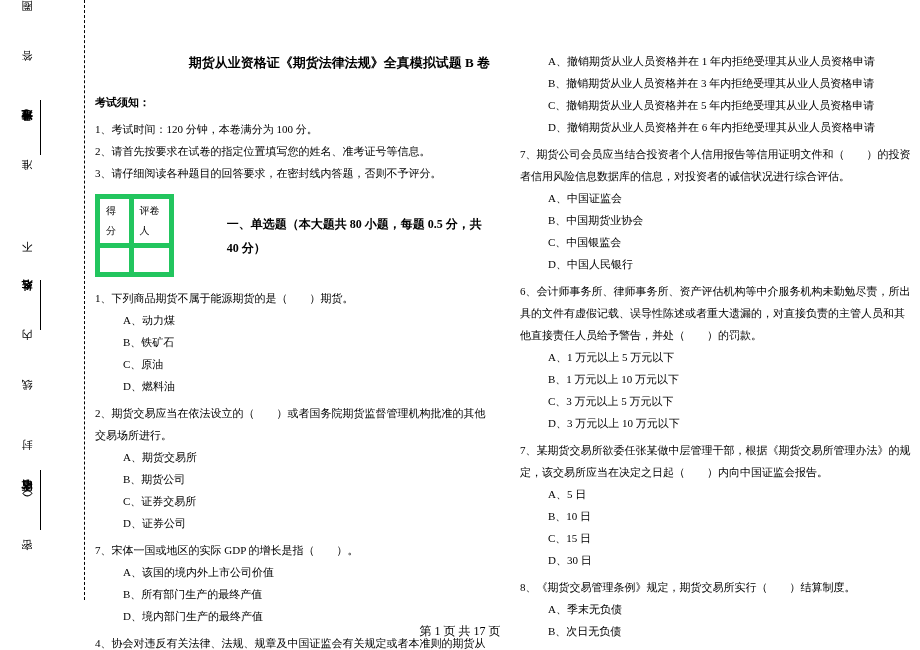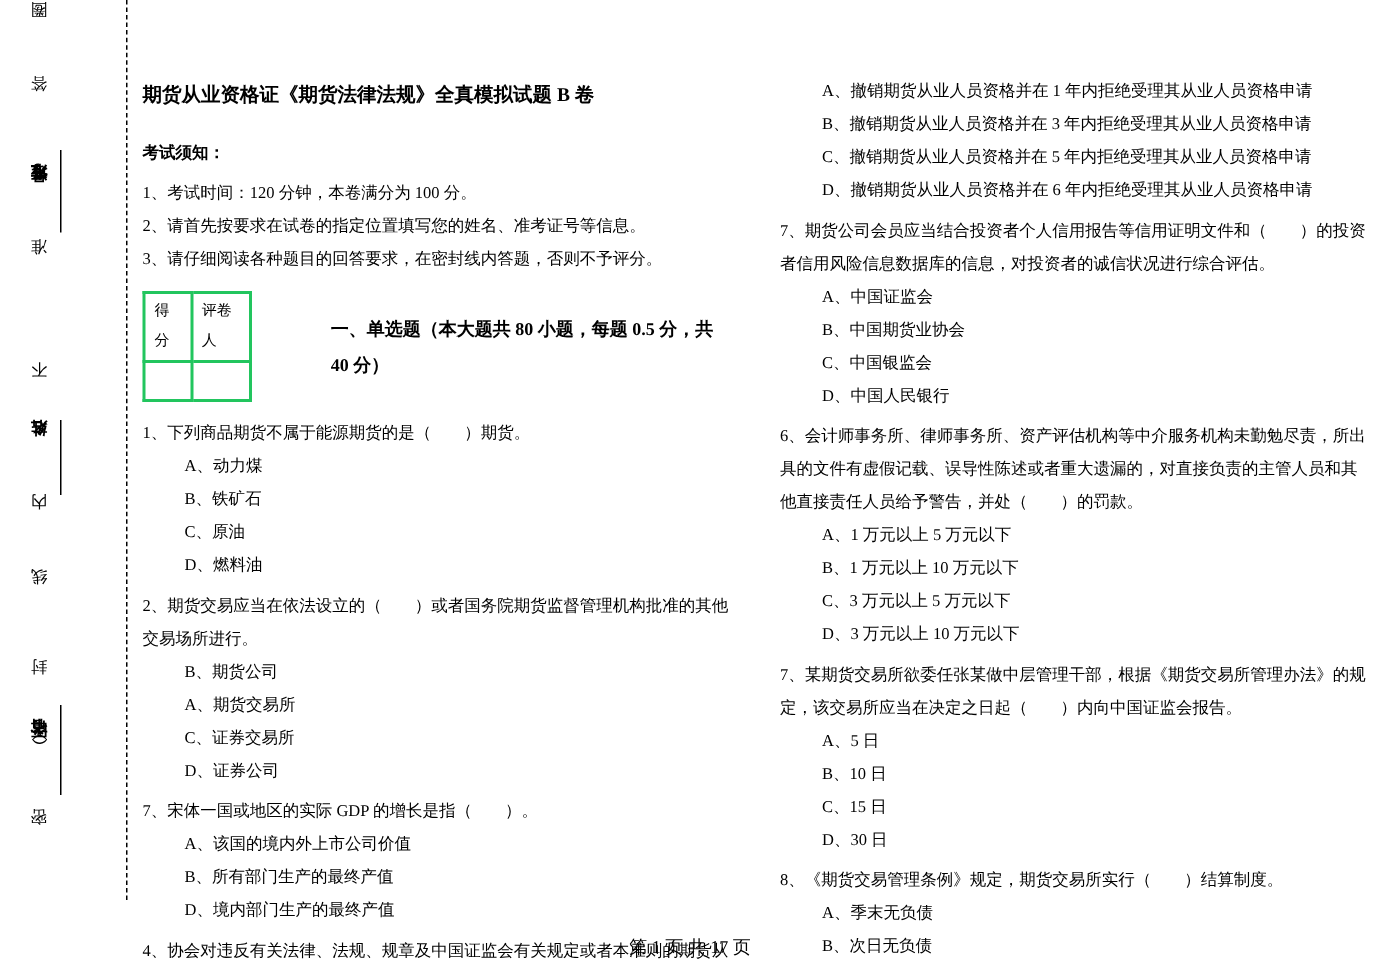--- a/index.html
+++ b/index.html
@@ -52,38 +52,38 @@
       margin-left: 95px;
       padding-top: 50px;
       display: flex;
       gap: 30px;
     }
     .column {
       width: 395px;
       line-height: 2.0;
     }
     .title {
-      text-align: left;
+      text-align: right;
       font-weight: bold;
       font-size: 13px;
       margin-bottom: 15px;
     }
     .section-head {
       font-weight: bold;
       margin-top: 5px;
       margin-bottom: 5px;
     }
     .score-table {
       border-collapse: collapse;
       display: inline-block;
       vertical-align: middle;
       margin-right: 10px;
     }
     .score-table td {
-      border: 2px solid #22c55e;
+      border: 5px solid #22c55e;
       padding: 2px 6px;
       font-size: 10px;
     }
     .section-title-row {
       display: flex;
       align-items: center;
       margin: 10px 0;
     }
     .section-title {
       font-weight: bold;
@@ -144,22 +144,22 @@
       <span class="section-title">一、单选题（本大题共 80 小题，每题 0.5 分，共 40 分）</span>
     </div>
 
     <div class="q">1、下列商品期货不属于能源期货的是（　　）期货。</div>
     <div class="opt">A、动力煤</div>
     <div class="opt">B、铁矿石</div>
     <div class="opt">C、原油</div>
     <div class="opt">D、燃料油</div>
 
     <div class="q">2、期货交易应当在依法设立的（　　）或者国务院期货监督管理机构批准的其他交易场所进行。</div>
+    <div class="opt">A、期货交易所</div>
     <div class="opt">B、期货公司</div>
-    <div class="opt">A、期货交易所</div>
     <div class="opt">C、证券交易所</div>
     <div class="opt">D、证券公司</div>
 
     <div class="q">7、宋体一国或地区的实际 GDP 的增长是指（　　）。</div>
     <div class="opt">A、该国的境内外上市公司价值</div>
     <div class="opt">B、所有部门生产的最终产值</div>
     <div class="opt">D、境内部门生产的最终产值</div>
 
     <div class="q">4、协会对违反有关法律、法规、规章及中国证监会有关规定或者本准则的期货从业人员，根据情节轻重，给予警告、公开通报批评纪律处分，暂停期货从业人员资格 6 个月至 12 个月，（　　）。</div>
   </div>

